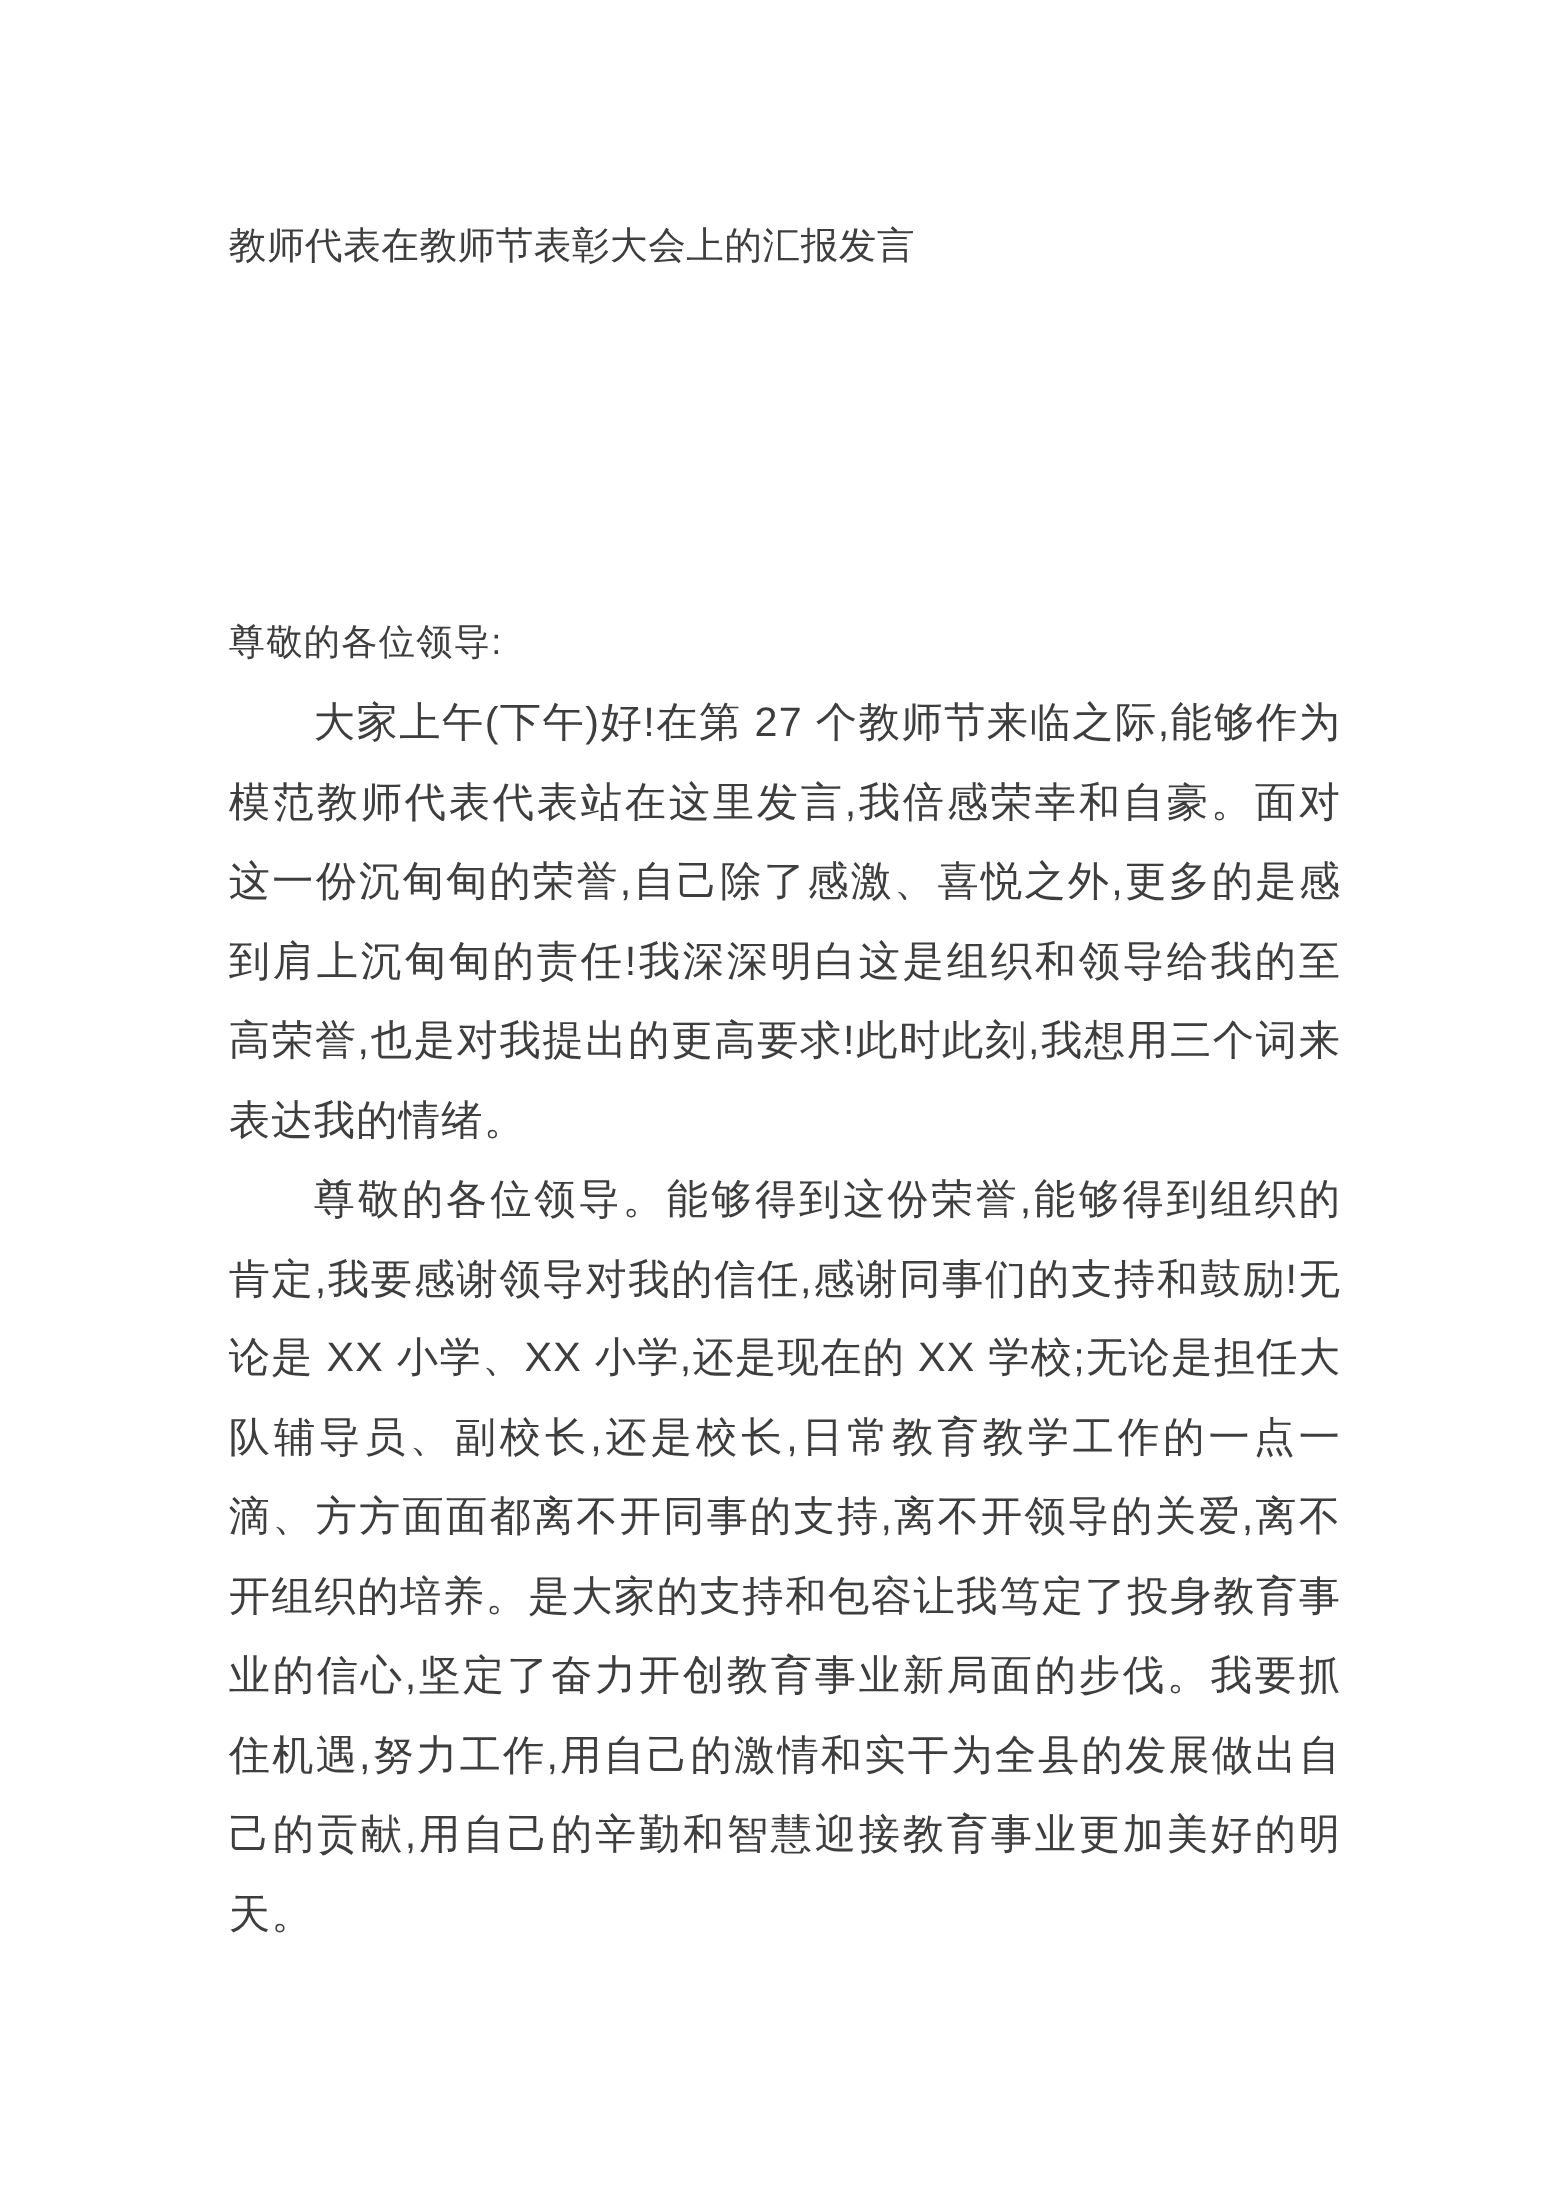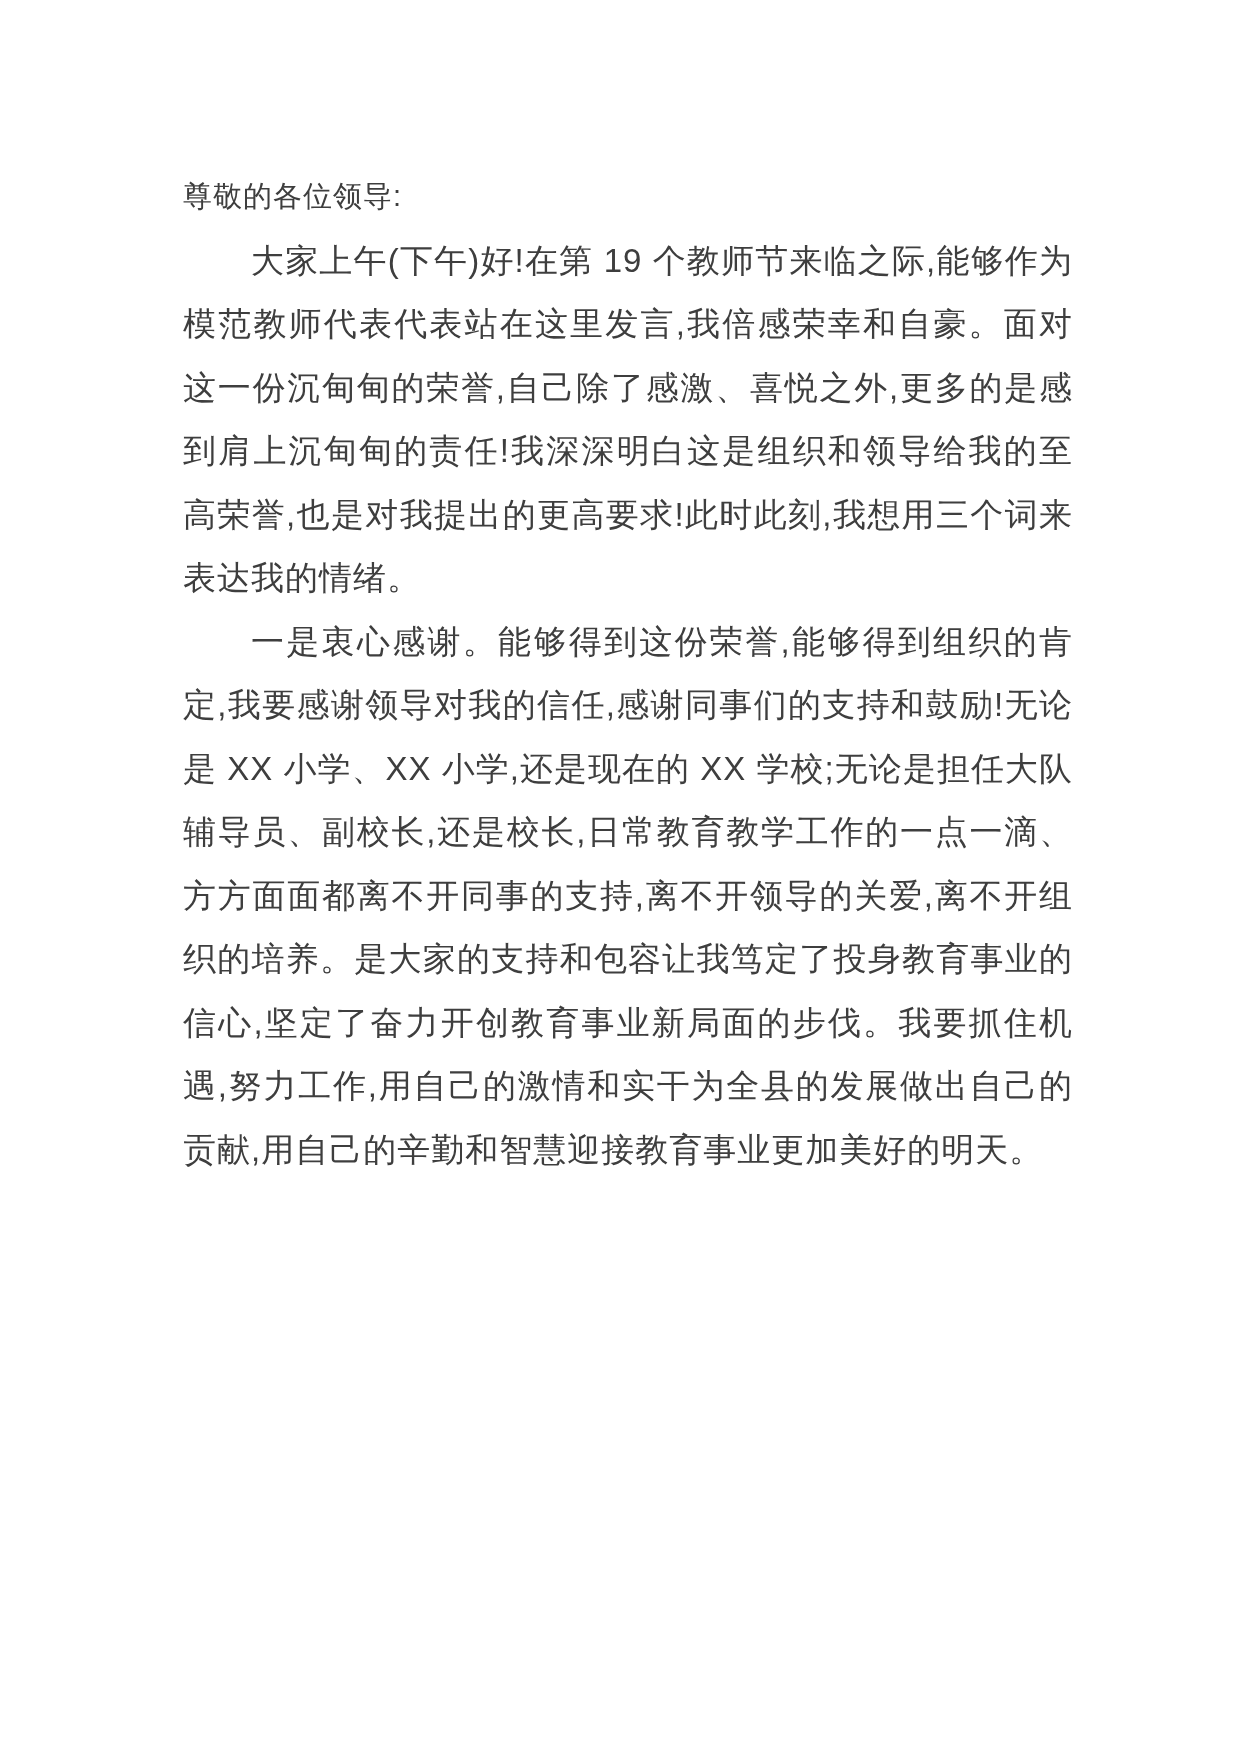--- a/index.html
+++ b/index.html
@@ -41,19 +41,20 @@
     letter-spacing: 1px;
     margin: 0;
     text-align: justify;
     text-indent: 68px;
   }
 </style>
 </head>
 <body>
 
 <div class="page">
+  <h1 class="doc-title">教师代表在教师节表彰大会上的汇报发言</h1>
 
   <p class="salutation">尊敬的各位领导:</p>
 
-  <p class="para">大家上午(下午)好!在第 19 个教师节来临之际,能够作为模范教师代表代表站在这里发言,我倍感荣幸和自豪。面对这一份沉甸甸的荣誉,自己除了感激、喜悦之外,更多的是感到肩上沉甸甸的责任!我深深明白这是组织和领导给我的至高荣誉,也是对我提出的更高要求!此时此刻,我想用三个词来表达我的情绪。</p>
+  <p class="para">大家上午(下午)好!在第 27 个教师节来临之际,能够作为模范教师代表代表站在这里发言,我倍感荣幸和自豪。面对这一份沉甸甸的荣誉,自己除了感激、喜悦之外,更多的是感到肩上沉甸甸的责任!我深深明白这是组织和领导给我的至高荣誉,也是对我提出的更高要求!此时此刻,我想用三个词来表达我的情绪。</p>
 
-  <p class="para">一是衷心感谢。能够得到这份荣誉,能够得到组织的肯定,我要感谢领导对我的信任,感谢同事们的支持和鼓励!无论是 XX 小学、XX 小学,还是现在的 XX 学校;无论是担任大队辅导员、副校长,还是校长,日常教育教学工作的一点一滴、方方面面都离不开同事的支持,离不开领导的关爱,离不开组织的培养。是大家的支持和包容让我笃定了投身教育事业的信心,坚定了奋力开创教育事业新局面的步伐。我要抓住机遇,努力工作,用自己的激情和实干为全县的发展做出自己的贡献,用自己的辛勤和智慧迎接教育事业更加美好的明天。</p>
+  <p class="para">尊敬的各位领导。能够得到这份荣誉,能够得到组织的肯定,我要感谢领导对我的信任,感谢同事们的支持和鼓励!无论是 XX 小学、XX 小学,还是现在的 XX 学校;无论是担任大队辅导员、副校长,还是校长,日常教育教学工作的一点一滴、方方面面都离不开同事的支持,离不开领导的关爱,离不开组织的培养。是大家的支持和包容让我笃定了投身教育事业的信心,坚定了奋力开创教育事业新局面的步伐。我要抓住机遇,努力工作,用自己的激情和实干为全县的发展做出自己的贡献,用自己的辛勤和智慧迎接教育事业更加美好的明天。</p>
 </div>
 
 </body></html>

